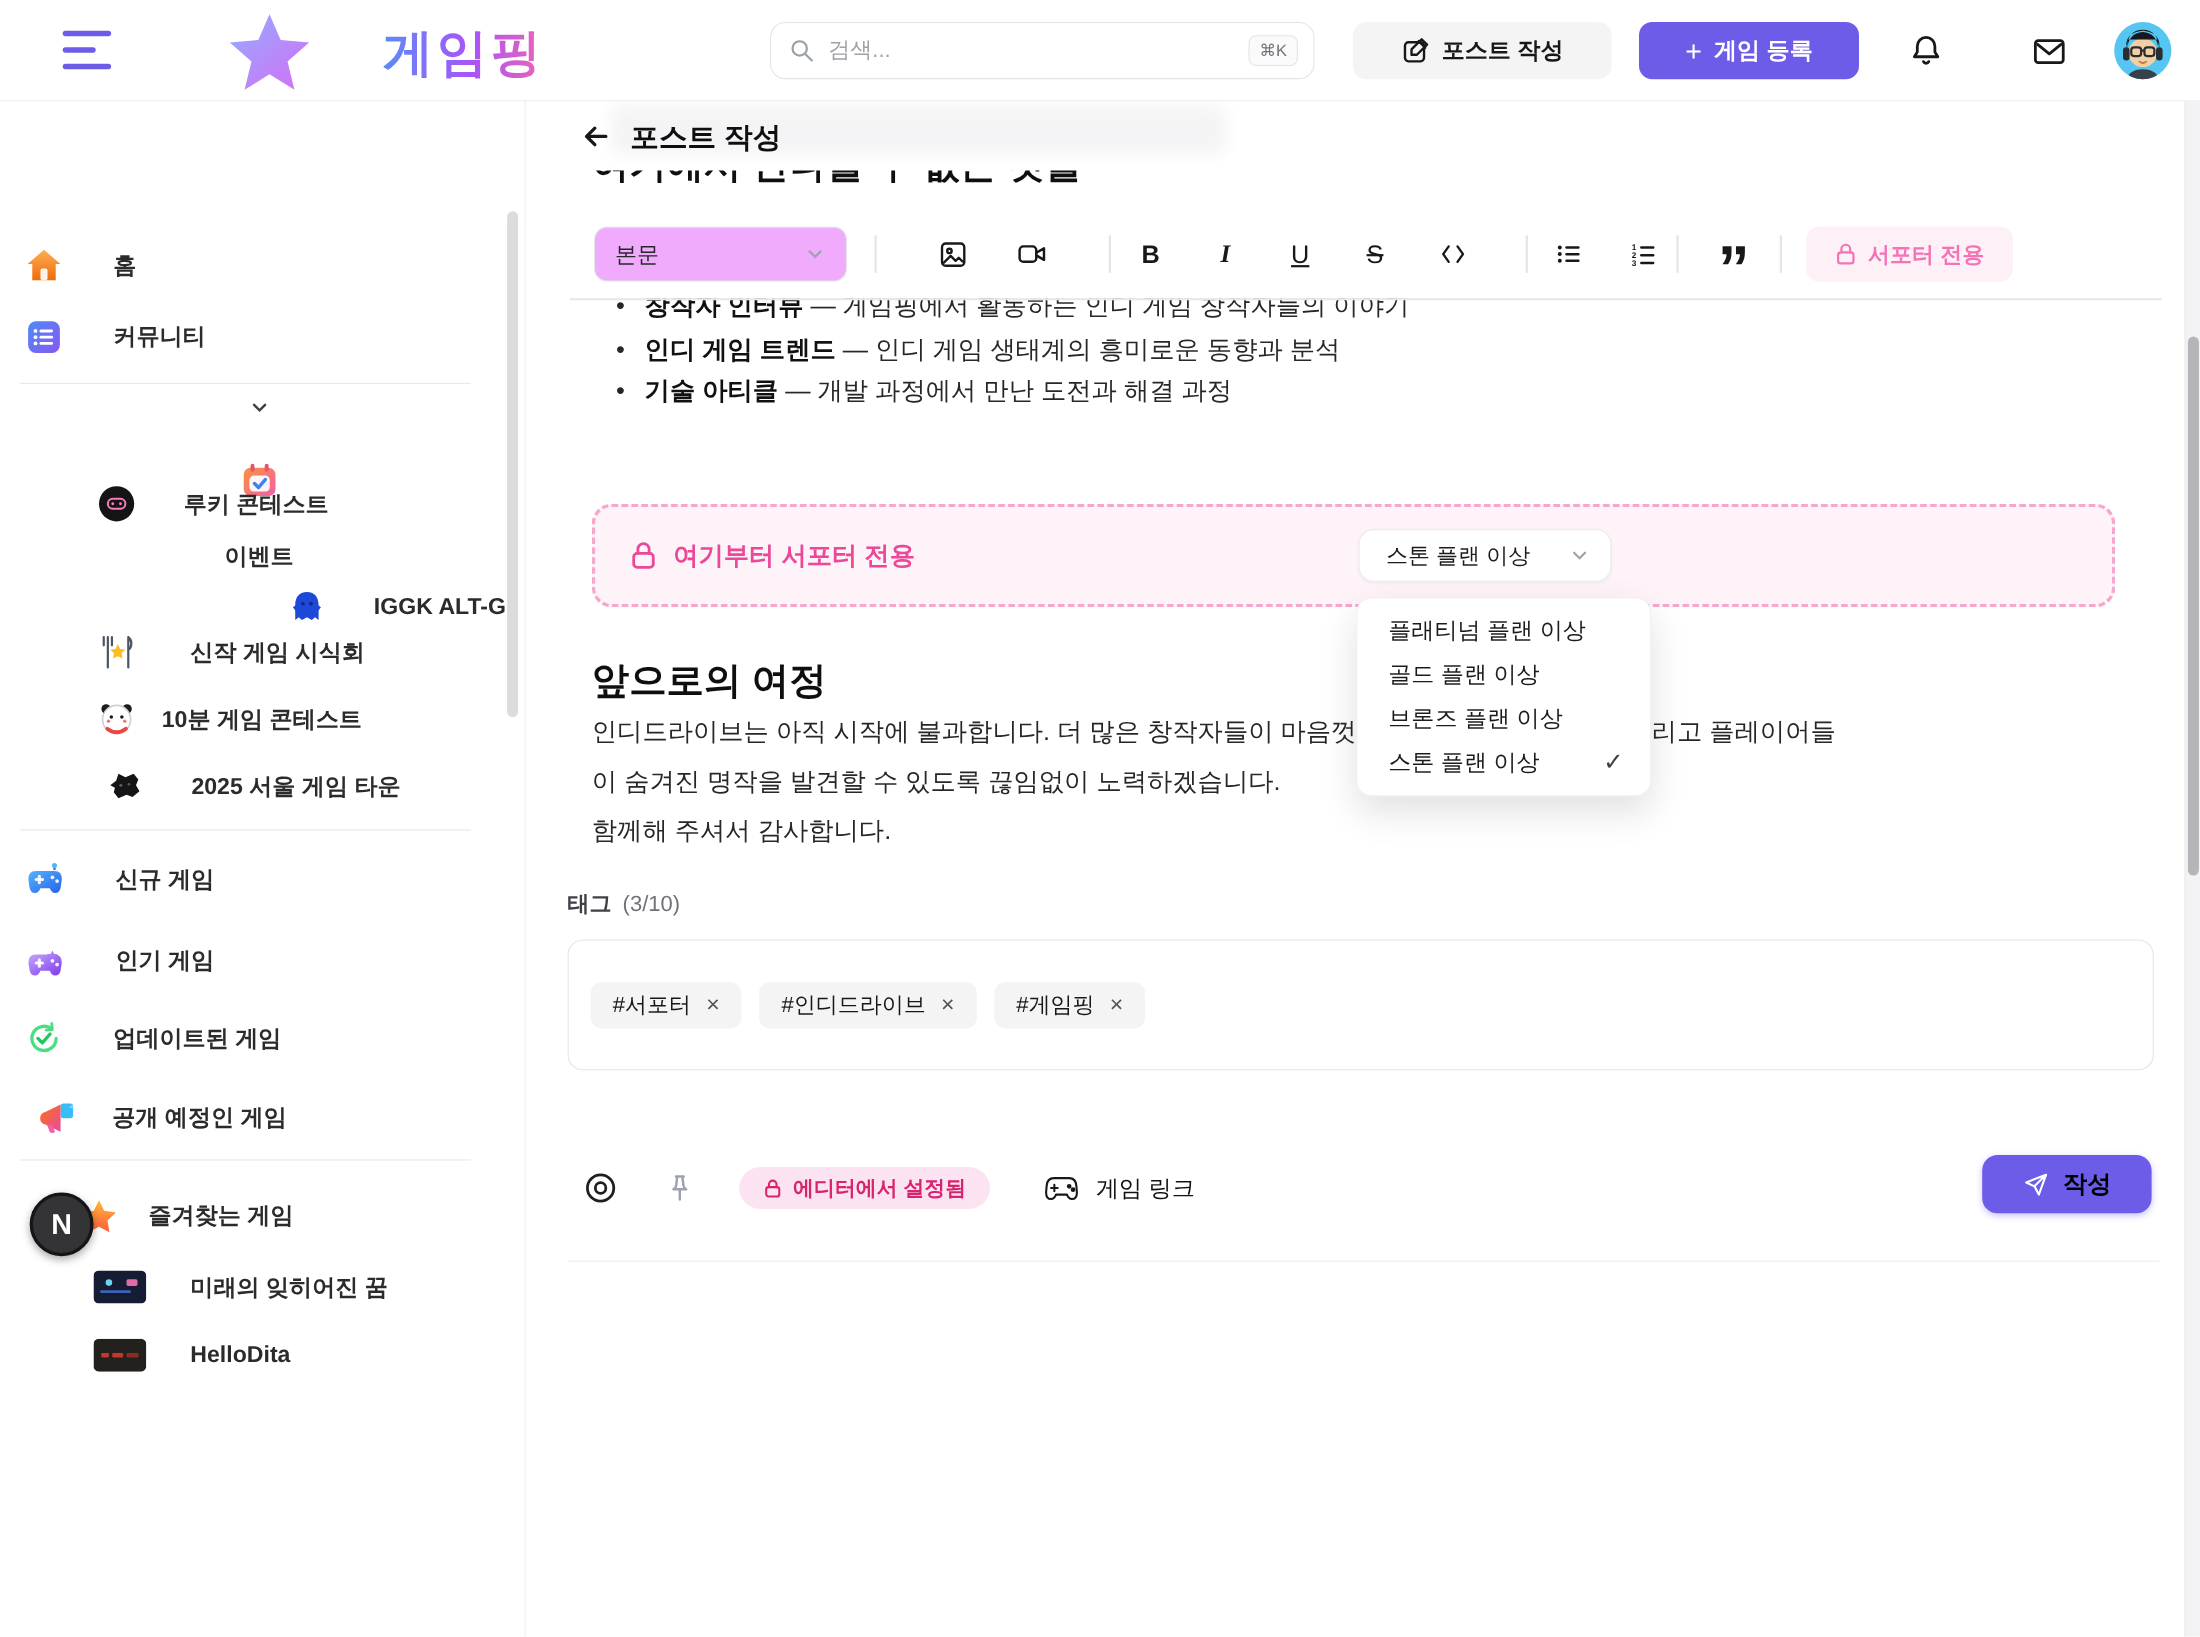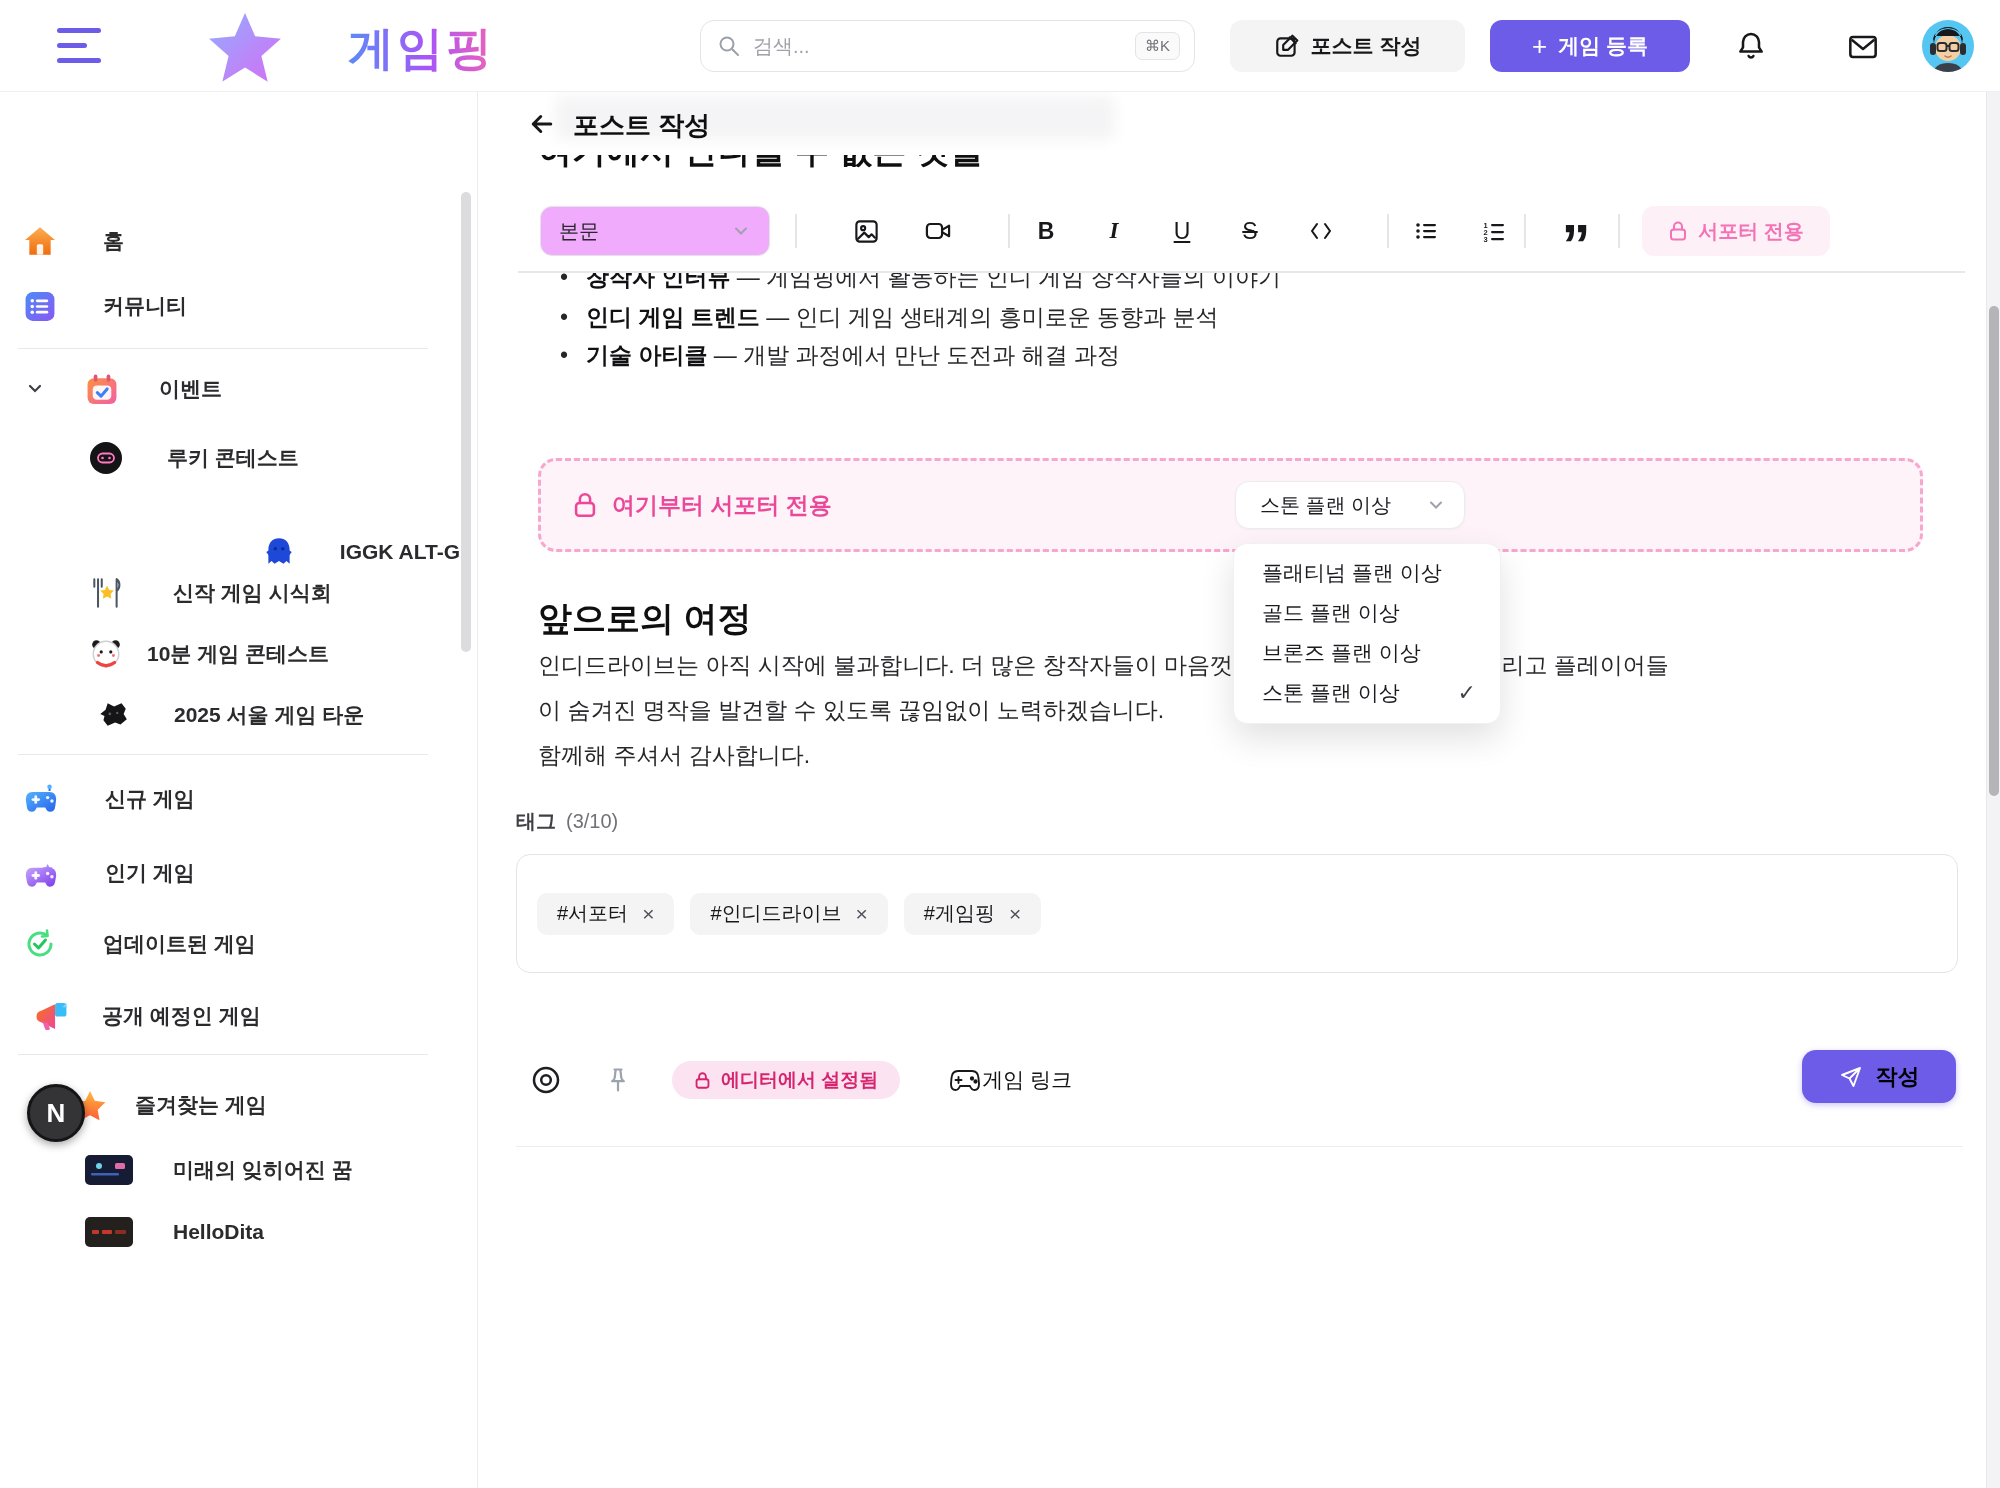--- a/index.html
+++ b/index.html
@@ -203,21 +203,21 @@
           <rect x="12" y="14.7" width="12" height="2.6" rx="1.3" fill="#fff"></rect>
         <circle cx="8.5" cy="21.5" r="1.7" fill="#fff"></circle>
           <rect x="12" y="20.2" width="12" height="2.6" rx="1.3" fill="#fff"></rect>
       </svg>
     </span>
     <span class="lbl">커뮤니티</span>
   </div>
 
   <div class="sdiv" style="top:256px;"></div>
 
-  <div class="srow" style="top:269px;padding-left:25px;gap:39px;">
+  <div class="srow" style="top:269px;padding-left:11px;gap:39px;flex-direction:column;">
     <span class="chev">
       <svg width="20" height="20" viewBox="0 0 20 20" fill="none" stroke="#3f3f46" stroke-width="2.2" stroke-linecap="round">
           <path d="M5 7 l5 5 5-5"></path>
         </svg>
     </span>
     <span>
       <svg width="36" height="33" viewBox="0 0 34 32">
         <defs>
             <linearGradient id="gcal" x1="0" y1="0" x2="1" y2="1">
               <stop offset="0" stop-color="#fb923c"></stop>
@@ -605,21 +605,21 @@
       <span>에디터에서 설정됨</span>
     </span>
     <span style="margin-left:48px;">
       <svg width="34" height="28" viewBox="0 0 34 26" fill="none" stroke="#18181b" stroke-width="1.9" stroke-linecap="round" stroke-linejoin="round">
         <path d="M10 4 h14 q6 0 6.5 7 l.5 6 q0 6 -4.5 6 -3 0 -4.5 -4 h-10 q-1.5 4 -4.5 4 -4.5 0 -4.5 -6 l.5 -6 Q4 4 10 4 Z"></path>
         <path d="M10.5 10 v6 M7.5 13 h6"></path>
           <circle cx="24" cy="11.5" r="1.2" fill="#18181b"></circle>
           <circle cx="27.5" cy="14.5" r="1.2" fill="#18181b"></circle>
         </svg>
     </span>
-    <span id="game-link-label" style="cursor:pointer;">게임 링크</span>
+    <span id="game-link-label" style="margin-left:14px;cursor:pointer;">게임 링크</span>
   </div>
 
   <div id="submit-btn">
     <svg width="24" height="24" viewBox="0 0 24 24" fill="none" stroke="#fff" stroke-width="1.9" stroke-linecap="round" stroke-linejoin="round">
       <path d="M21 3 L10.5 13.5 M21 3 L14.5 21 L10.5 13.5 L3 10 Z"></path>
       </svg>
     <span>작성</span>
   </div>
 
   <div id="bottom-hr"></div>

